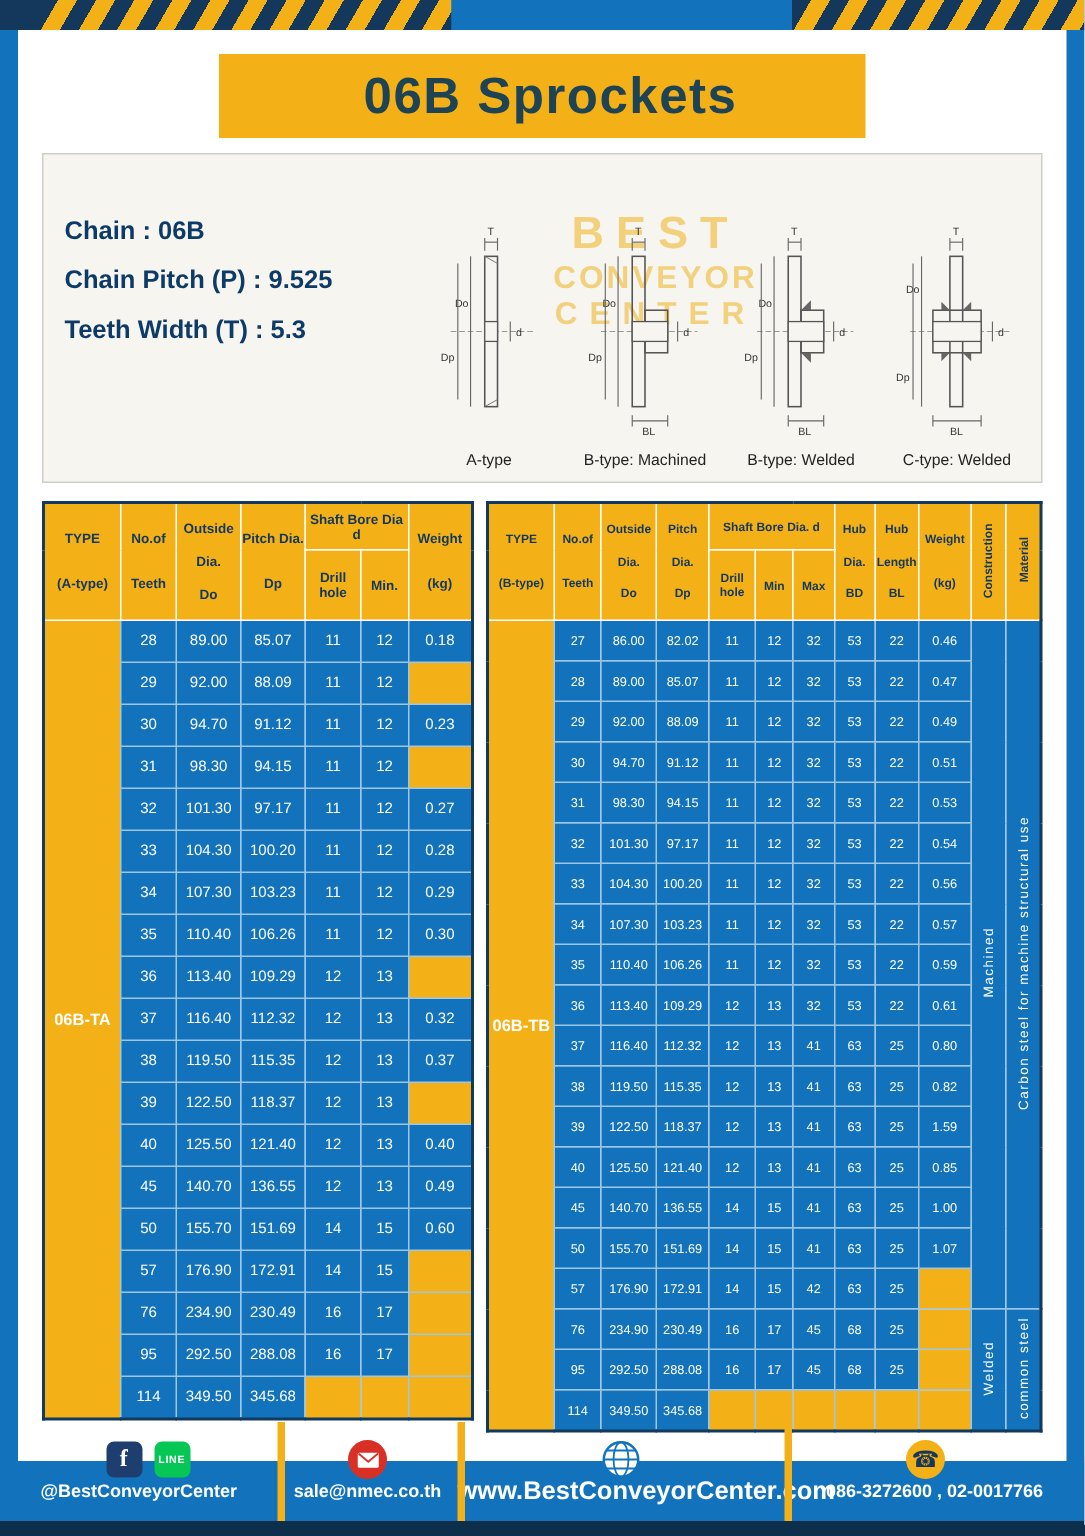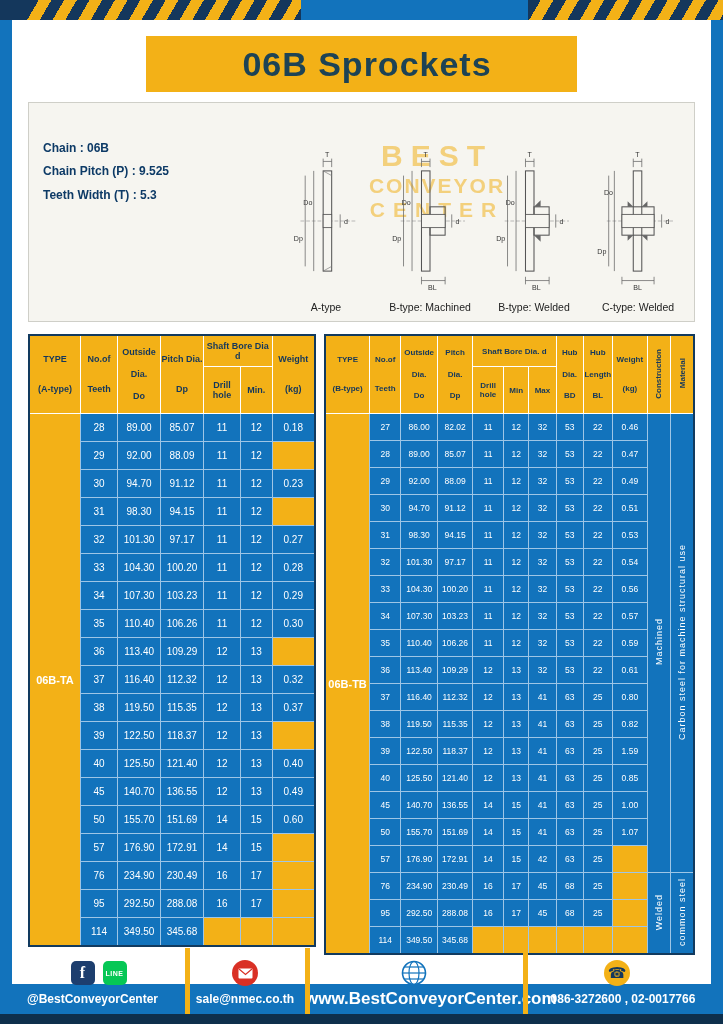--- a/index.html
+++ b/index.html
@@ -13,21 +13,21 @@
   .hz-mid { flex:1; background:#1273bc; }
   .hz-right { flex:0 0 27%; }
 
   .content { flex:1; margin:0 12px; background:#ffffff; position:relative; display:flex; flex-direction:column; min-height:0; }
 
   .title-banner { width:420px; height:56px; background:#f3b117; margin:16px auto 10px; display:flex; align-items:center; justify-content:center; flex:0 0 auto;padding-left:11px; }
   .title-banner h1 { margin:0; font-size:34px; font-weight:800; color:#1d4355; letter-spacing:1px; }
 
   .spec-panel { margin:0 16px; height:218px; background:#f6f5f0; border:1px solid #cfcfc8; display:flex; position:relative; flex:0 0 auto; }
   .spec-text { width:232px; padding:34px 0 0 14px; }
-  .spec-line { color:#0d3a66; font-weight:bold; font-size:12px; line-height:1.95; white-space:nowrap; }
+  .spec-line { color:#0d3a66; font-weight:bold; font-size:17px; line-height:1.95; white-space:nowrap; }
   .diagrams { flex:1; display:flex; align-items:flex-end; padding:8px 4px 8px 0; position:relative; z-index:2; }
   .diagram { flex:1; display:flex; flex-direction:column; align-items:center; }
   .diagram svg { width:104px; height:158px; display:block; }
   .diagram-label { font-size:10.5px; color:#222; margin-top:1px; white-space:nowrap; }
   .watermark { position:absolute; left:268px; top:36px; width:280px; text-align:center; color:rgba(240,176,30,.55); font-weight:800; z-index:1; line-height:1.15; }
   .watermark .w1 { font-size:30px; letter-spacing:8px; }
   .watermark .w2 { font-size:21px; letter-spacing:2px; }
   .watermark .w3 { font-size:21px; letter-spacing:8px; }
 
   
@@ -52,21 +52,21 @@
   .hwrap span { display:block; line-height:1.2; }
 
   
   .icon-strip { margin-top:auto; height:36px; display:grid; grid-template-columns:173px 120px 218px 1fr; align-items:center; flex:0 0 auto; }
   .seg { display:flex; align-items:center; justify-content:center; gap:8px; }
   .ic { width:24px; height:24px; border-radius:5px; display:flex; align-items:center; justify-content:center; }
   .ic.fb { background:#1d3e6e; color:#fff; font-weight:800; font-size:16px; font-family:"Liberation Serif", serif; }
   .ic.line { background:#06c755; color:#fff; font-weight:800; font-size:7px; letter-spacing:.5px; }
   .ic.mail { background:#d93025; border-radius:50%; width:26px; height:26px; }
   .ic.phone { background:#f3b117; border-radius:50%; width:26px; height:26px; color:#14375c; font-size:15px; }
-  .footer-bar { height:30px; background:#1273bc; display:grid; grid-template-columns:185px 120px 218px 1fr; align-items:center; flex:0 0 auto; }
+  .footer-bar { height:40px; background:#1273bc; display:grid; grid-template-columns:185px 120px 218px 1fr; align-items:center; flex:0 0 auto; }
   .footer-bar div { text-align:center; color:#fff; font-weight:bold; font-size:12px; white-space:nowrap; }
   .footer-bar .site { font-size:17px; }
   .bottom-edge { height:10px; background:#0e2f4c; flex:0 0 auto; }
   .vdiv { position:absolute; width:5px; background:#f3b117; top:948px; height:66px; z-index:6; }
 </style>
 </head>
 <body>
 
 <div class="page">
 

